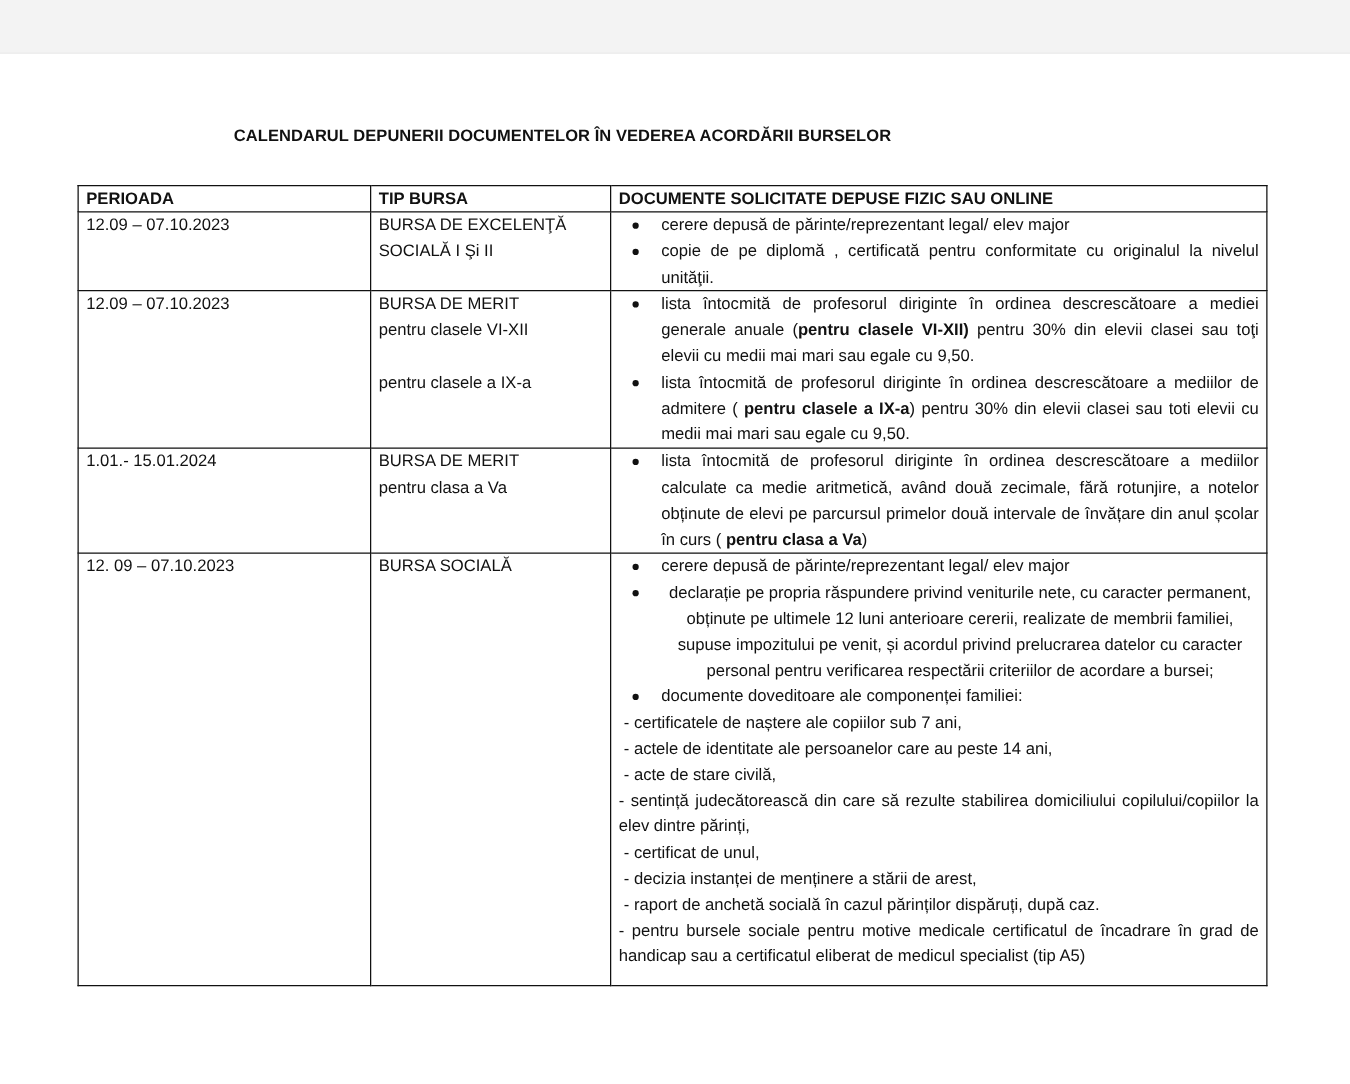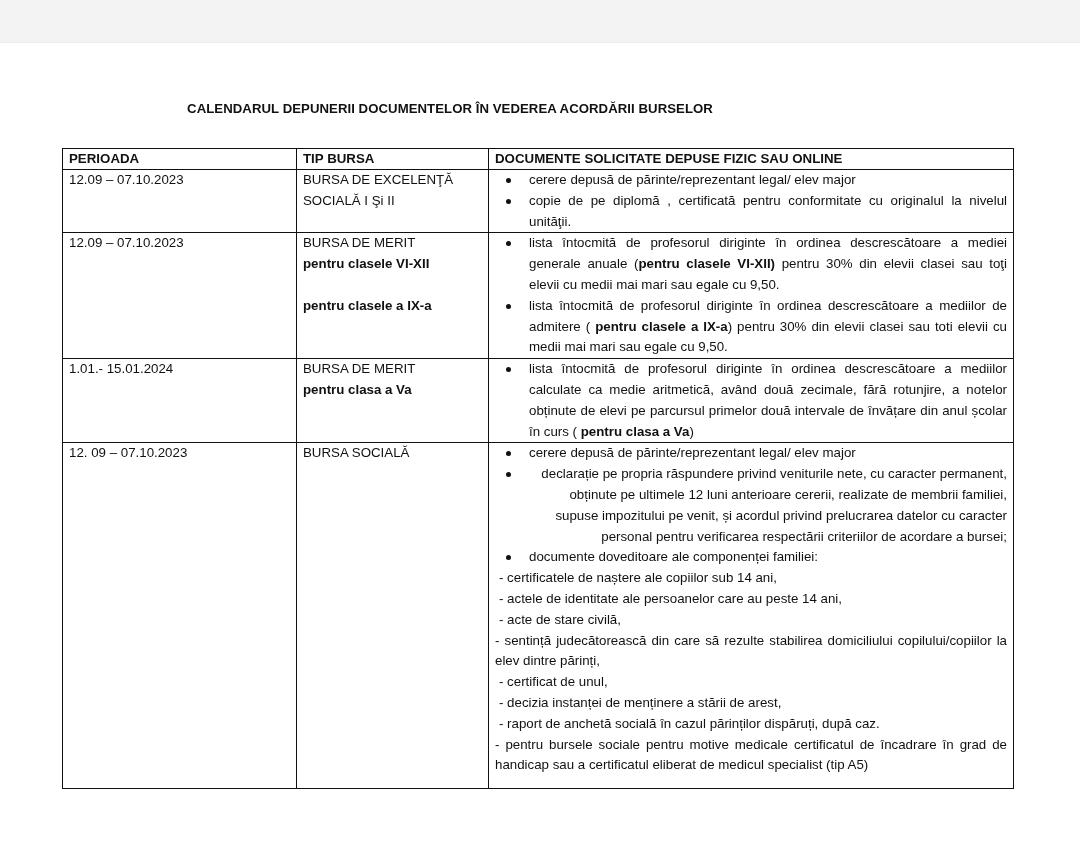--- a/index.html
+++ b/index.html
@@ -14,21 +14,21 @@
     }
     table.cal {
       position: absolute; left: 62px; top: 148px; width: 951px;
       border-collapse: collapse; table-layout: fixed; font-size: 13.3px; line-height: 20.8px;
     }
     table.cal td, table.cal th {
       border: 1.4px solid #111; vertical-align: top; padding: 0 0 0 6px; text-align: left;
     }
     table.cal th { font-weight: bold; line-height: 20px; height: 20px; margin-top: 32px; }
     col.c1 { width: 234px; } col.c2 { width: 192px; } col.c3 { width: 525px; }
-    .sub { font-weight: bold; display: block; }
+    .sub { font-weight: normal; display: block; }
     .gap { display: block; height: 20.8px; }
     ul.docs { margin: 0; padding: 0; list-style: none; }
     ul.docs li.bullet { position: relative; padding-left: 40px; padding-right: 6px; text-align: justify; }
     ul.docs li.bullet::before {
       content: ""; position: absolute; left: 17px; top: 8px; width: 5px; height: 5px; border-radius: 50%; background: #111;
     }
     li.dash { list-style: none; padding-left: 6px; padding-right: 6px; text-align: justify; }
     li.dash.ind { padding-left: 10px; }
     b { font-weight: bold; }
     .r1 td { height: 58px; } .r2 td { height: 124px; } .r3 td { height: 80px; } .r4 td { height: 345px; }
@@ -91,23 +91,23 @@
           <li class="bullet"><span>lista întocmită de profesorul diriginte în ordinea descrescătoare a mediilor  calculate ca medie aritmetică, având două zecimale, fără rotunjire, a notelor obținute de elevi pe parcursul primelor două intervale de învățare din anul școlar în curs ( </span><b>pentru clasa a Va</b><span>)</span></li>
         </ul>
       </td>
     </tr>
     <tr class="r4">
       <td>12. 09 – 07.10.2023</td>
       <td><span>BURSA SOCIALĂ</span></td>
       <td class="cell-doc">
         <ul class="docs">
           <li class="bullet" style="text-align:left">cerere depusă de părinte/reprezentant legal/ elev major</li>
-          <li class="bullet" style="text-align:right">declarație pe propria răspundere privind veniturile nete, cu caracter permanent, obținute pe ultimele 12 luni anterioare cererii, realizate de membrii familiei, supuse impozitului pe venit, și acordul privind prelucrarea datelor cu caracter personal pentru verificarea respectării criteriilor de acordare a bursei;</li>
+          <li class="bullet" style="text-align:center">declarație pe propria răspundere privind veniturile nete, cu caracter permanent, obținute pe ultimele 12 luni anterioare cererii, realizate de membrii familiei, supuse impozitului pe venit, și acordul privind prelucrarea datelor cu caracter personal pentru verificarea respectării criteriilor de acordare a bursei;</li>
           <li class="bullet" style="text-align:left">documente doveditoare ale componenței familiei:</li>
-          <li class="dash ind">- certificatele de naștere ale copiilor sub 14 ani,</li>
+          <li class="dash ind">- certificatele de naștere ale copiilor sub 7 ani,</li>
           <li class="dash ind">- actele de identitate ale persoanelor care au peste 14 ani,</li>
           <li class="dash ind">- acte de stare civilă,</li>
           <li class="dash"> - sentință judecătorească din care să rezulte stabilirea domiciliului copilului/copiilor la elev dintre părinți,</li>
           <li class="dash ind">- certificat de unul,</li>
           <li class="dash ind">- decizia instanței de menținere a stării de arest,</li>
           <li class="dash ind">- raport de anchetă socială în cazul părinților dispăruți, după caz.</li>
           <li class="dash">- pentru bursele sociale pentru motive medicale certificatul de încadrare în grad de handicap sau a certificatul eliberat de medicul specialist (tip A5)</li>
         </ul>
       </td>
     </tr>

